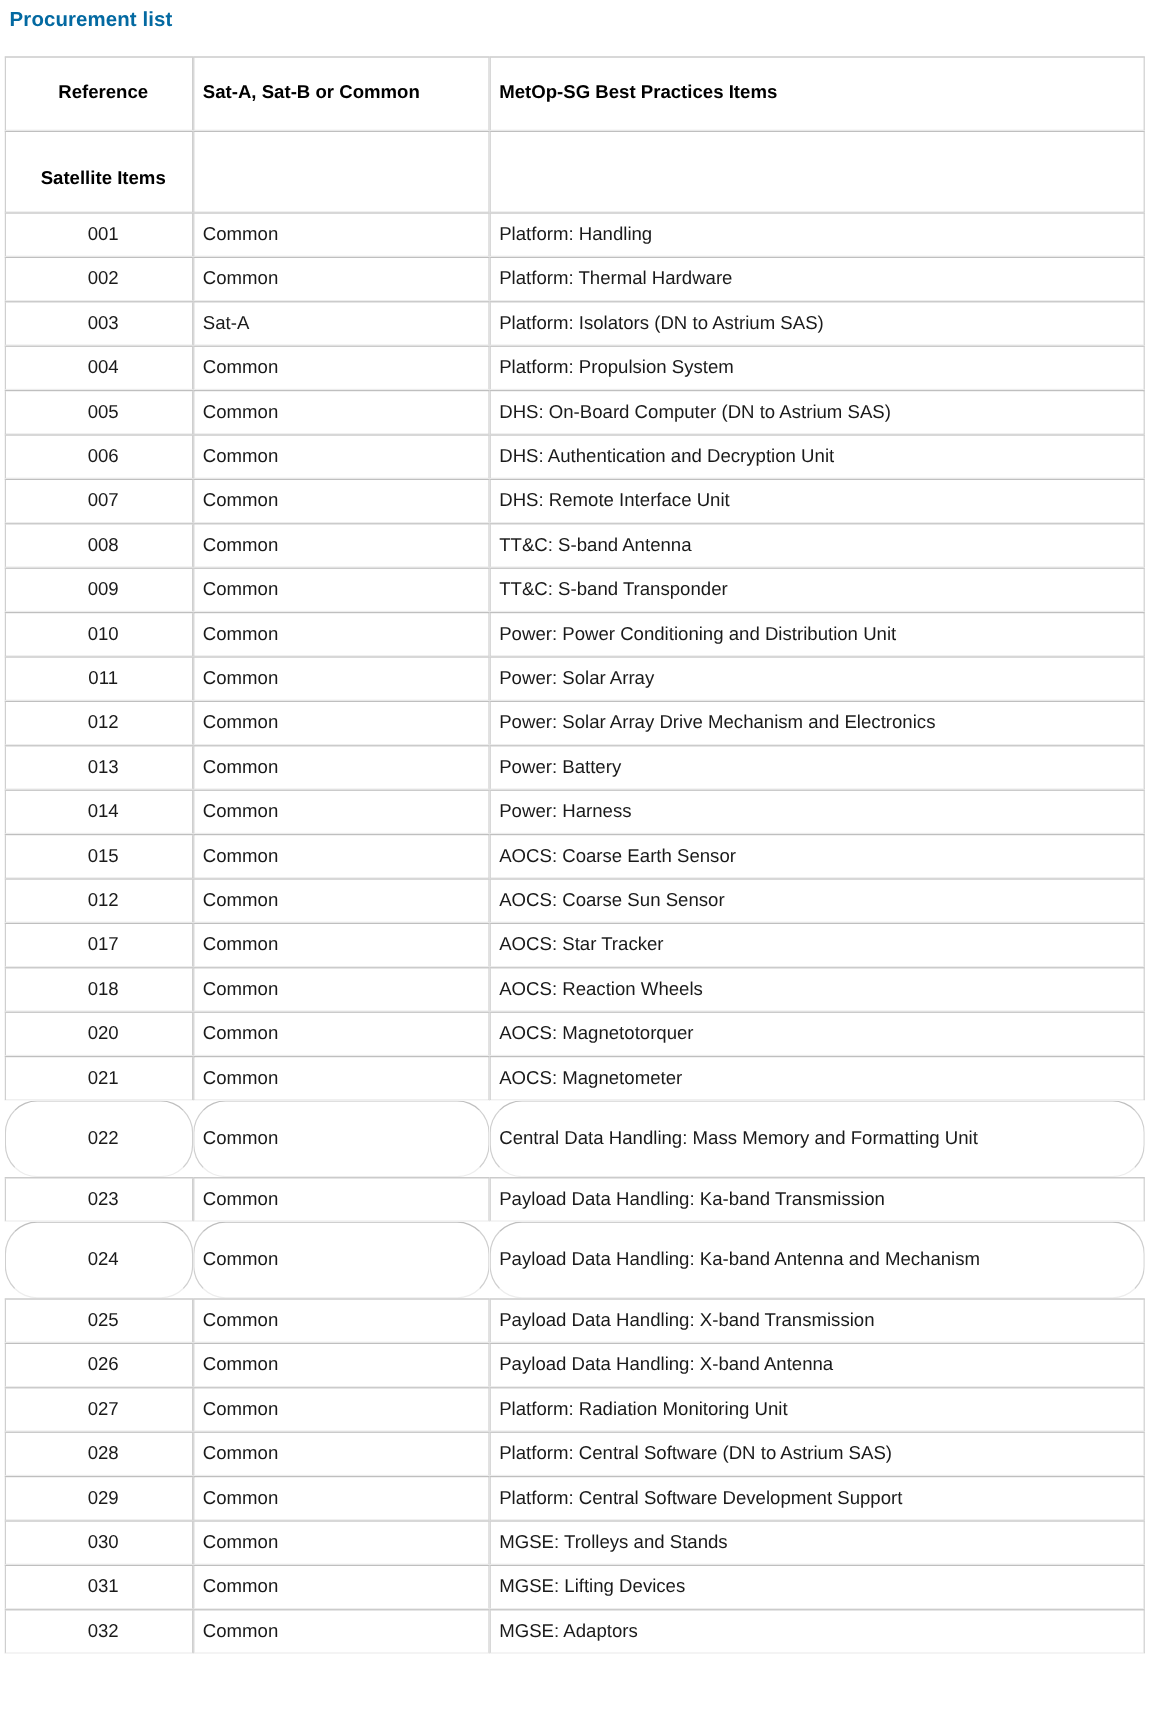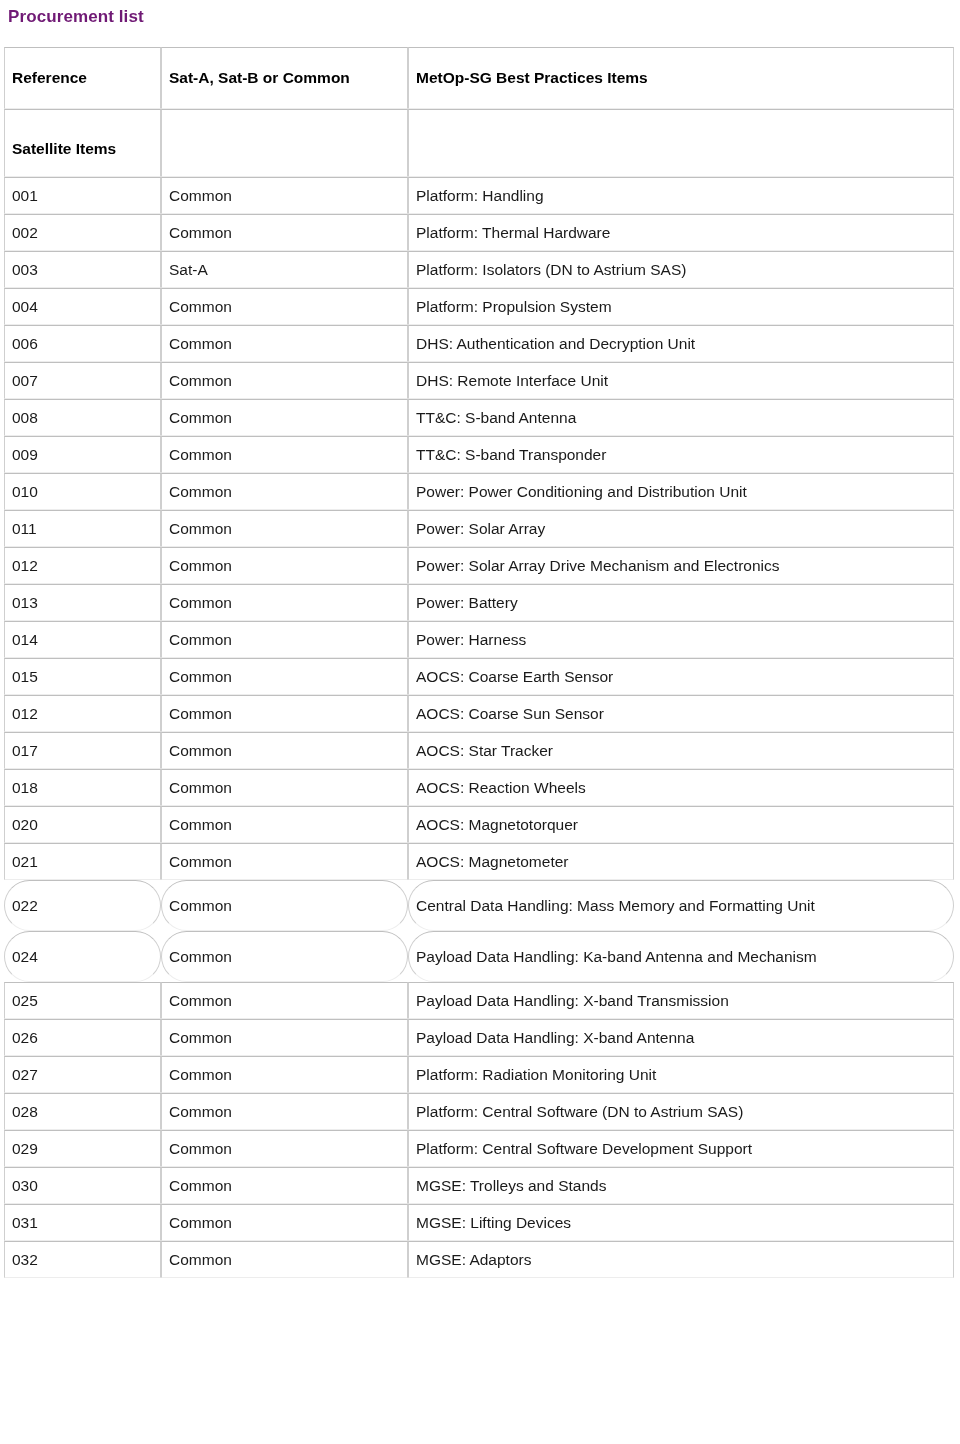--- a/index.html
+++ b/index.html
@@ -20,21 +20,21 @@
     height: 1444px;
     box-sizing: border-box;
   }
   .doc-title {
     position: absolute;
     left: 8px;
     top: 7px;
     font-size: 17px;
     font-weight: bold;
     letter-spacing: 0.1px;
-    color: #701a75;
+    color: #0369a1;
     white-space: nowrap;
   }
   .table-wrap {
     position: absolute;
     left: 4px;
     top: 47px;
     width: 950px;
   }
   table.proc {
     width: 950px;
@@ -62,23 +62,23 @@
     font-size: 15.5px;
   }
   
   col.c-ref   { width: 157px; }
   col.c-sat   { width: 247px; }
   col.c-item  { width: 546px; }
 
   tr.hdr-main td { height: 62px; padding-top: 4px; padding-bottom: 4px; }
   tr.hdr-sub  td { height: 68px; padding-top: 16px; padding-bottom: 4px; }
   tr.row td      { height: 37px; }
-  tr.row.tall td { height: 51px; border-radius: 27px; }
-
-  td.ref  { white-space: nowrap; }
+  tr.row.tall td { height: 64px; border-radius: 27px; }
+
+  td.ref  { white-space: nowrap; text-align: center; }
   td.sat  { white-space: nowrap; }
   td.item { padding-right: 8px; }
 
   
   .table-wrap::before {
     content: "";
     position: absolute;
     left: -1px;
     top: -1px;
     width: 952px;
@@ -125,20 +125,25 @@
             <td class="ref">003</td>
             <td class="sat">Sat-A</td>
             <td class="item">Platform: Isolators (DN to Astrium SAS)</td>
           </tr>
           <tr class="row">
             <td class="ref">004</td>
             <td class="sat">Common</td>
             <td class="item">Platform: Propulsion System</td>
           </tr>
           <tr class="row">
+            <td class="ref">005</td>
+            <td class="sat">Common</td>
+            <td class="item">DHS: On-Board Computer (DN to Astrium SAS)</td>
+          </tr>
+          <tr class="row">
             <td class="ref">006</td>
             <td class="sat">Common</td>
             <td class="item">DHS: Authentication and Decryption Unit</td>
           </tr>
           <tr class="row">
             <td class="ref">007</td>
             <td class="sat">Common</td>
             <td class="item">DHS: Remote Interface Unit</td>
           </tr>
           <tr class="row">
@@ -203,20 +208,25 @@
           </tr>
           <tr class="row">
             <td class="ref">021</td>
             <td class="sat">Common</td>
             <td class="item">AOCS: Magnetometer</td>
           </tr>
           <tr class="row tall">
             <td class="ref">022</td>
             <td class="sat">Common</td>
             <td class="item">Central Data Handling: Mass Memory and Formatting Unit</td>
+          </tr>
+          <tr class="row">
+            <td class="ref">023</td>
+            <td class="sat">Common</td>
+            <td class="item">Payload Data Handling: Ka-band Transmission</td>
           </tr>
           <tr class="row tall">
             <td class="ref">024</td>
             <td class="sat">Common</td>
             <td class="item">Payload Data Handling: Ka-band Antenna and Mechanism</td>
           </tr>
           <tr class="row">
             <td class="ref">025</td>
             <td class="sat">Common</td>
             <td class="item">Payload Data Handling: X-band Transmission</td>

